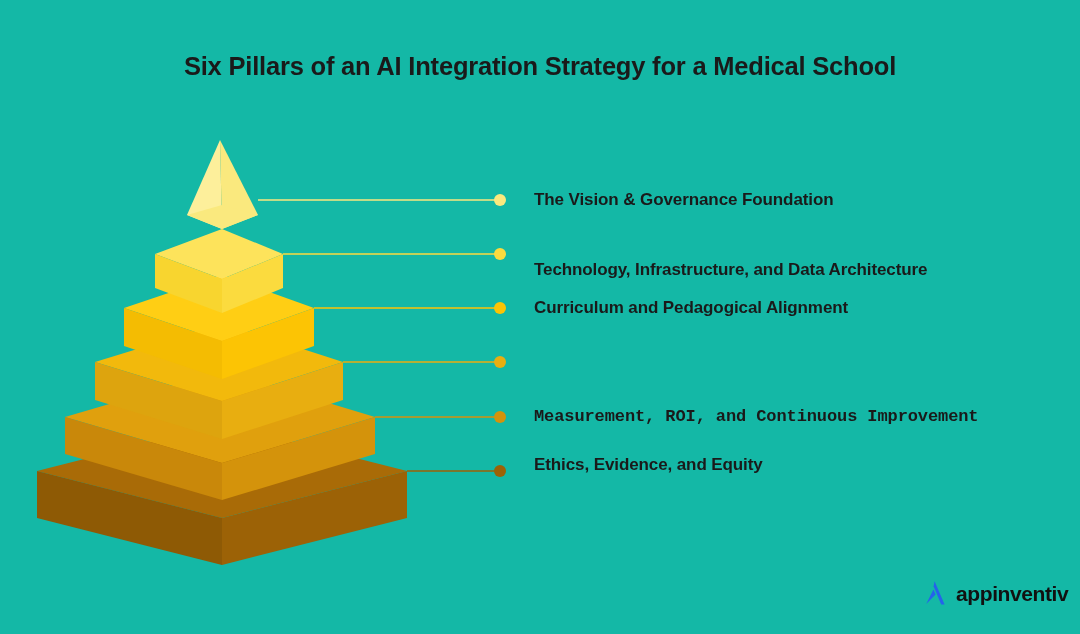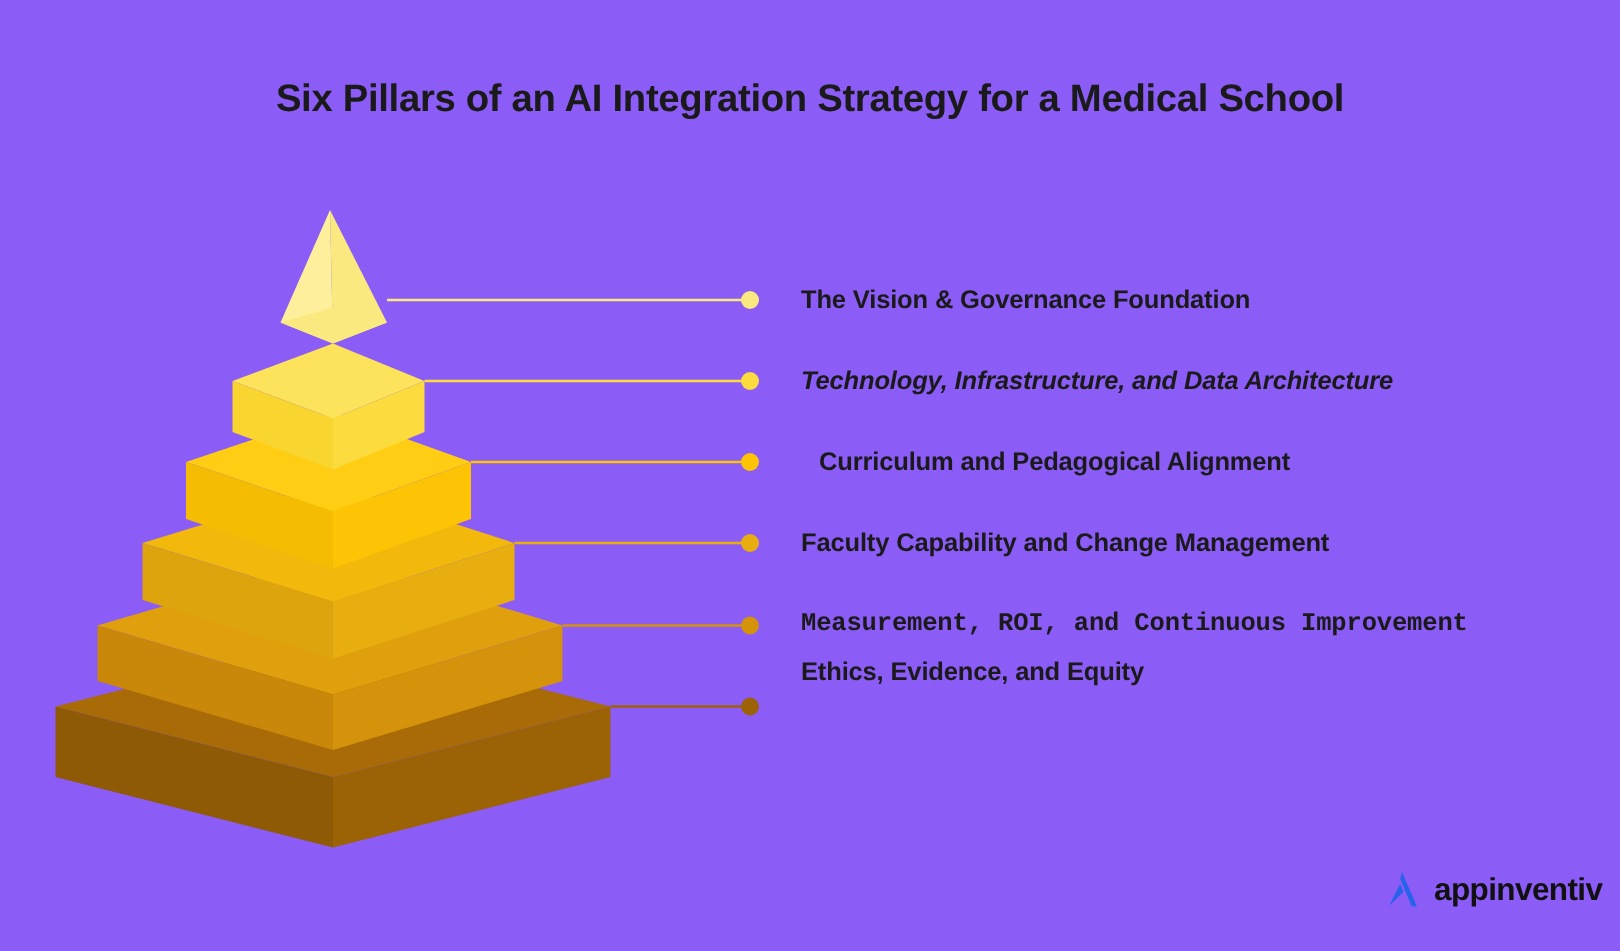--- a/index.html
+++ b/index.html
@@ -10,21 +10,21 @@
     width: 1080px;
     height: 634px;
     background: #FDFCF7;
     font-family: "Liberation Sans", sans-serif;
     overflow: hidden;
   }
   #infographic {
     position: relative;
     width: 1080px;
     height: 634px;
-    background: #8b5cf6;
+    background: #14b8a6;
   }
   #chart-title {
     position: absolute;
     left: 0;
     top: 52px;
     width: 1080px;
     text-align: center;
     font-size: 25.5px;
     font-weight: bold;
     color: #1A1A1A;
@@ -125,25 +125,24 @@
       <circle cx="500" cy="200" r="6" fill="#FAE97E"></circle>
       <circle cx="500" cy="254" r="6" fill="#FBDB3E"></circle>
       <circle cx="500" cy="308" r="6" fill="#FCC404"></circle>
       <circle cx="500" cy="362" r="6" fill="#E8AE10"></circle>
       <circle cx="500" cy="417" r="6" fill="#D4930B"></circle>
       <circle cx="500" cy="471" r="6" fill="#9C6206"></circle>
     </g>
   </svg>
 
   <div class="label-row" style="top:190px;">The Vision &amp; Governance Foundation</div>
-  <div class="label-row" style="top:244px;font-style:italic;">Technology, Infrastructure, and Data Architecture</div>
-  <div class="label-row" style="top:298px;margin-left:12px;">Curriculum and Pedagogical Alignment</div>
-  <div class="label-row" style="top:352px;">Faculty Capability and Change Management</div>
+  <div class="label-row" style="top:260px;">Technology, Infrastructure, and Data Architecture</div>
+  <div class="label-row" style="top:298px;">Curriculum and Pedagogical Alignment</div>
   <div class="label-row" style="top:407px;font-family:Liberation Mono, monospace;">Measurement, ROI, and Continuous Improvement</div>
-  <div class="label-row" style="top:438px;">Ethics, Evidence, and Equity</div>
+  <div class="label-row" style="top:455px;">Ethics, Evidence, and Equity</div>
 
   <div id="brand-logo">
     <svg class="brand-mark" viewBox="0 0 30 30">
       <path d="M14.6 3.2 L24.6 26.4 L21.2 26.4 L13.6 8.2 Z" fill="#2563EB"></path>
       <path d="M13.4 11.4 L15.6 16.6 L6.2 25.9 Z" fill="#2563EB"></path>
     </svg>
     <span class="brand-word">appinventiv</span>
   </div>
 
 </div>

